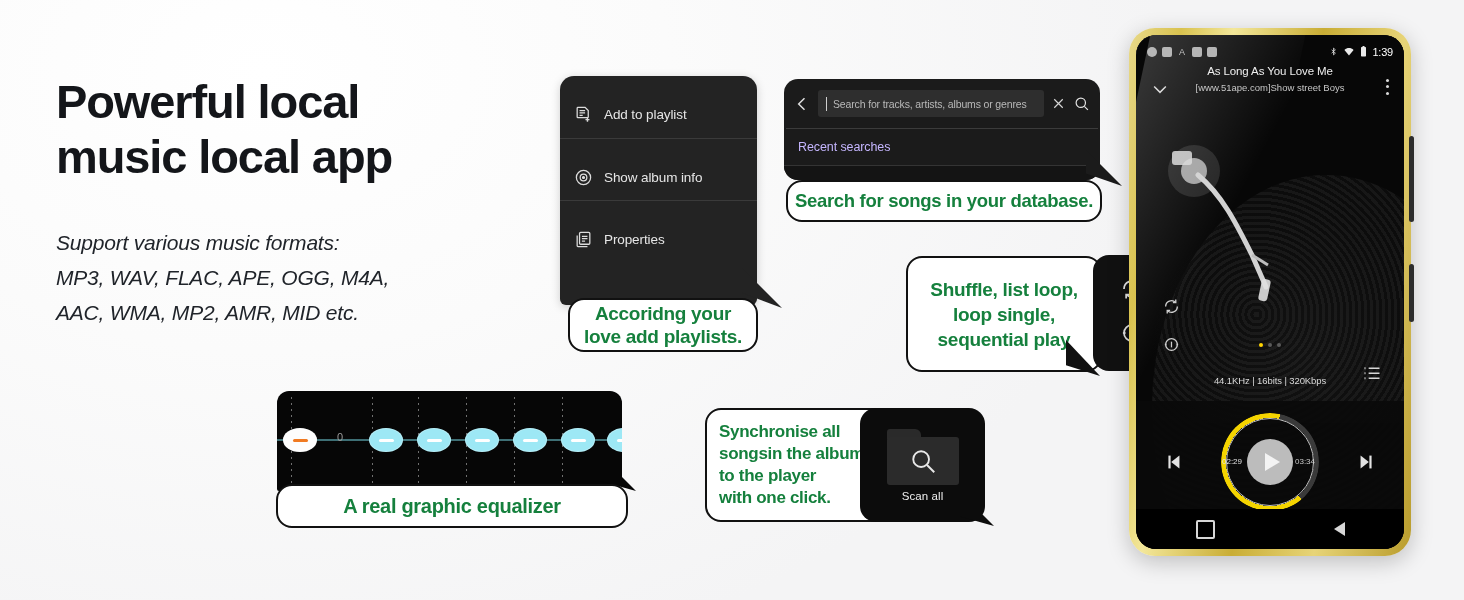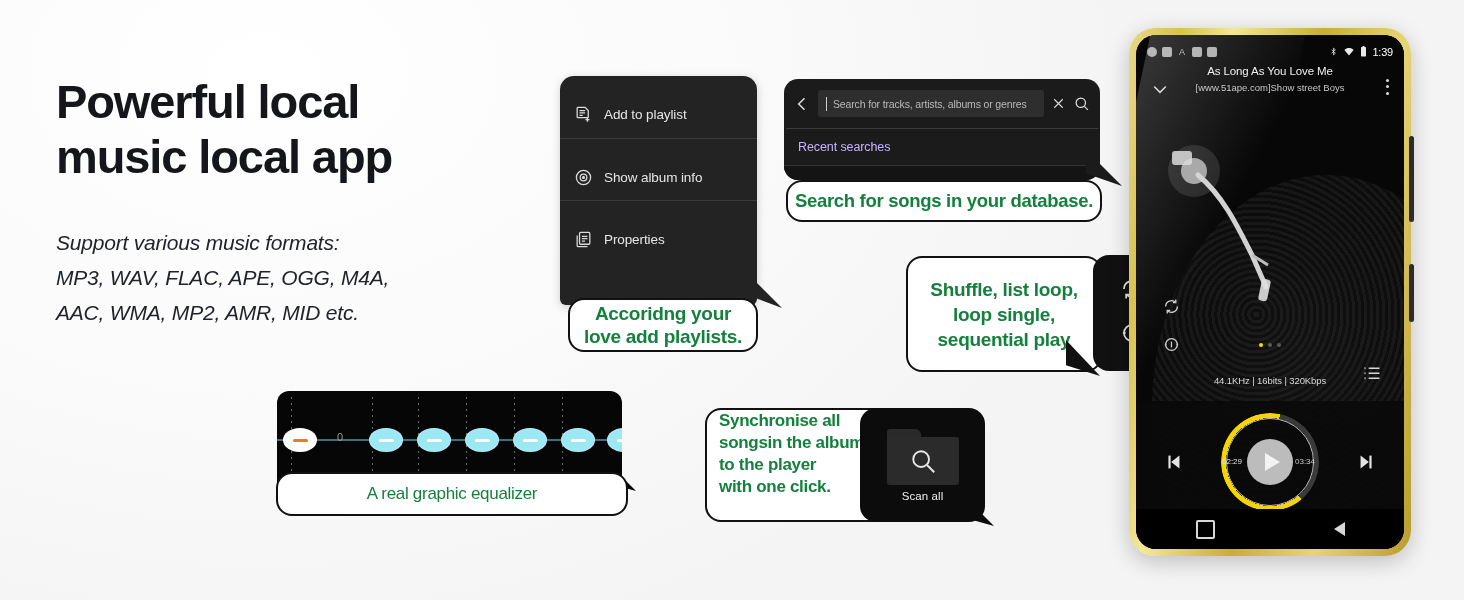--- a/index.html
+++ b/index.html
@@ -130,30 +130,30 @@
   }
   .eq-knob{
     position:absolute;top:37px;width:34px;height:24px;border-radius:50%;
     background:#9de8f5;box-shadow:0 0 0 1px rgba(255,255,255,.25) inset;
     display:flex;align-items:center;justify-content:center;
   }
   .eq-knob i{display:block;width:15px;height:3px;background:#ffffff;border-radius:2px;}
   .eq-knob.first{background:#fdfdfd;}
   .eq-knob.first i{background:#f07a22;}
   .cap-eq{
-    position:absolute;left:276px;top:472px;width:348px;height:40px;
+    position:absolute;left:276px;top:484px;width:348px;height:40px;
     display:flex;align-items:center;justify-content:center;
-    font-size:17px;font-weight:400;letter-spacing:-.3px;
+    font-size:20px;font-weight:700;letter-spacing:-.3px;
   }
 
   
   .scan-wrap{position:absolute;left:705px;top:408px;width:280px;height:114px;}
   .scan-bubble{
     position:absolute;left:0;top:0;width:190px;height:114px;
-    display:flex;align-items:flex-start;box-sizing:border-box;padding:0 0 0 12px;
+    display:flex;align-items:center;box-sizing:border-box;padding:0 0 0 12px;
     font-size:17px;line-height:22px;font-weight:600;letter-spacing:-.3px;
   }
   .scan-dark{
     position:absolute;left:155px;top:0;width:125px;height:114px;
     background:#0c0c0c;border-radius:16px;
     display:flex;flex-direction:column;align-items:center;justify-content:center;gap:5px;
   }
   .folder{width:72px;height:56px;position:relative;}
   .folder .tab{
     position:absolute;left:0;top:0;width:34px;height:10px;

